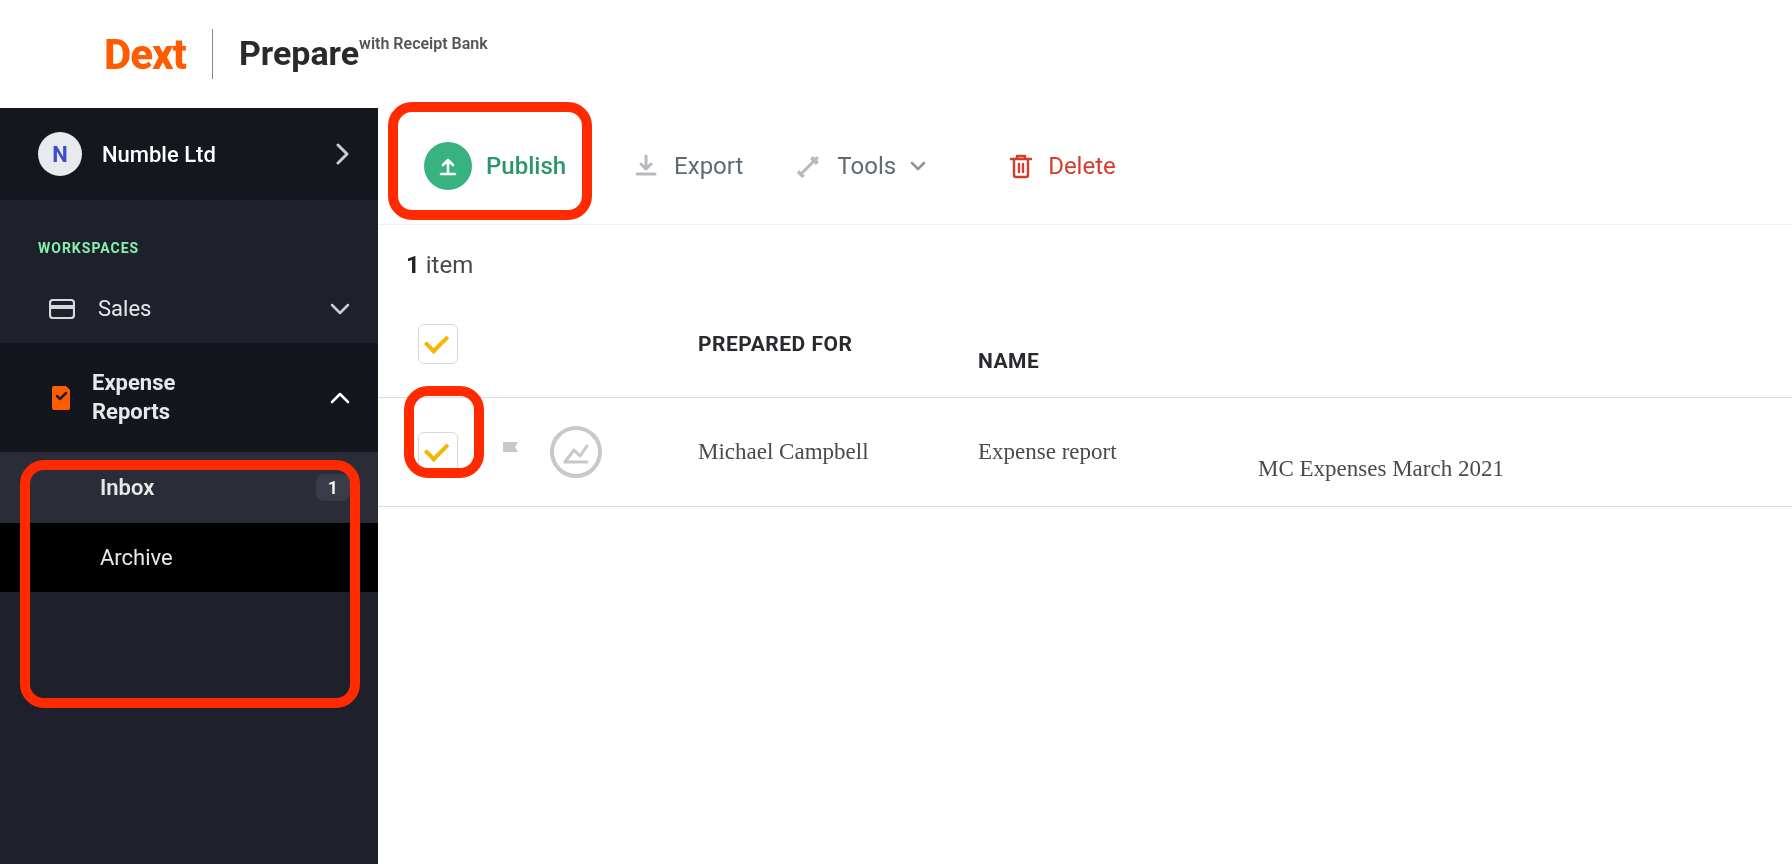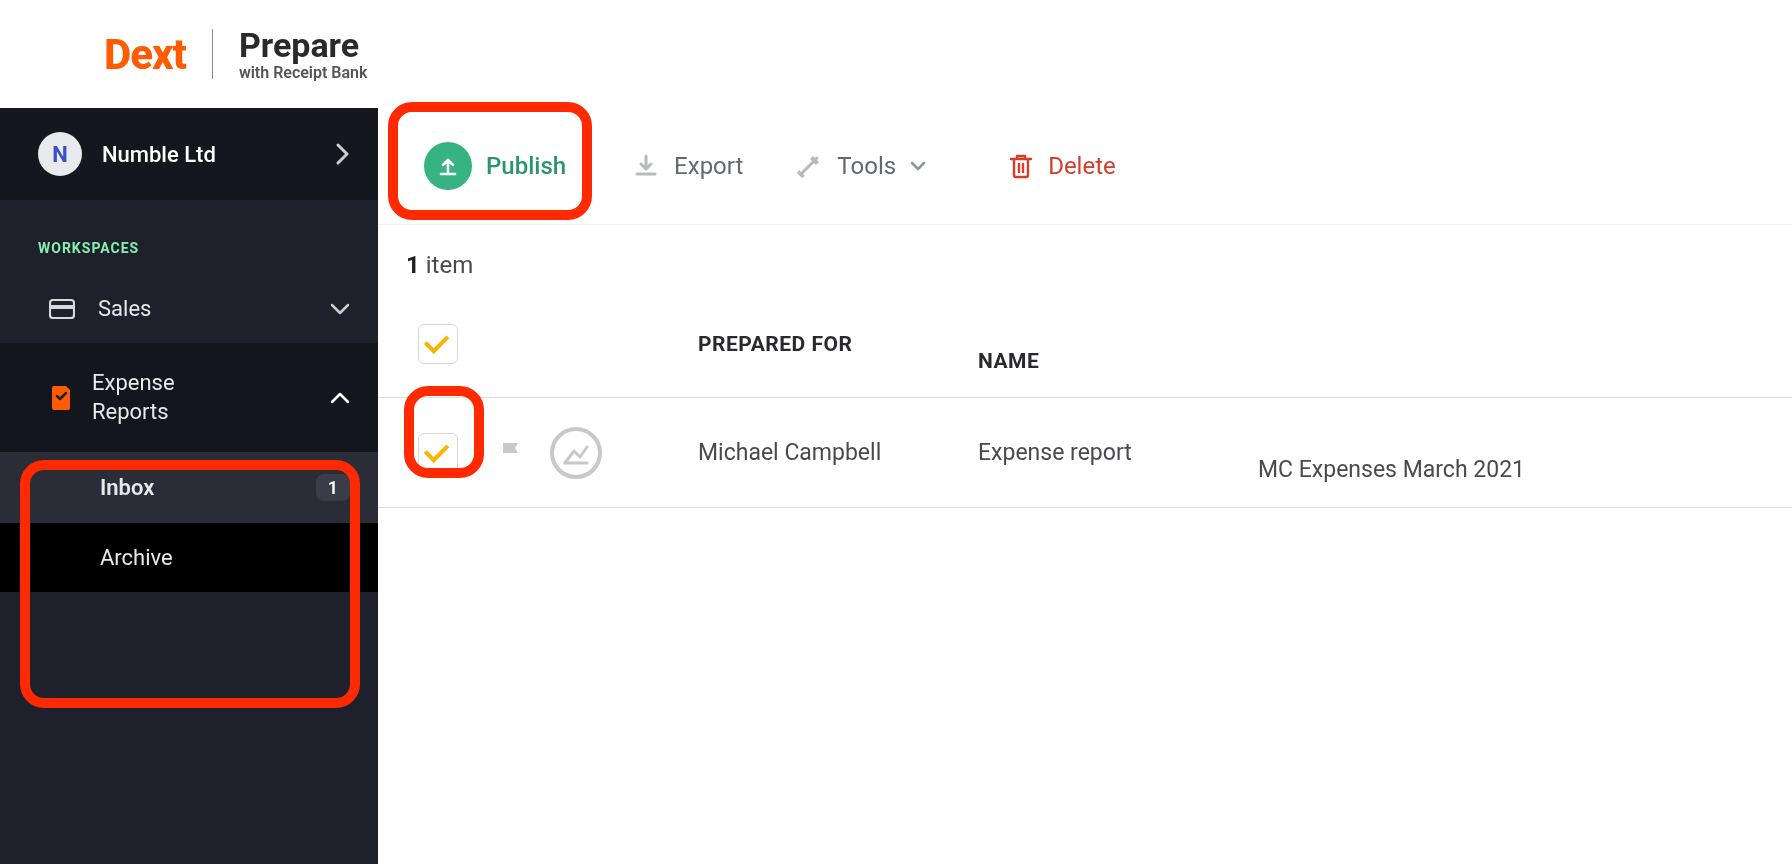--- a/index.html
+++ b/index.html
@@ -27,22 +27,23 @@
     color: #FF5B00;
     letter-spacing: -1px;
   }
   .logo-divider {
     width: 1px;
     height: 50px;
     background: #888;
   }
   .logo-prepare-wrap {
     display: flex;
-    flex-direction: column;
+    flex-direction: row;
     line-height: 1.1;
+    text-align: right;
   }
   .logo-prepare {
     font-size: 34px;
     font-weight: 700;
     color: #2a2a2a;
   }
   .logo-subtitle {
     font-size: 16px;
     font-weight: 600;
     color: #555;
@@ -201,20 +202,21 @@
     letter-spacing: 0.5px;
   }
   .table-row {
     display: flex;
     align-items: center;
     padding: 24px 0 24px 40px;
     border-top: 1px solid #dcdde0;
     border-bottom: 1px solid #dcdde0;
     font-size: 23px;
     color: #4a4a4e;
+    font-family: Liberation Serif, serif;
   }
   .col-check { width: 80px; display: flex; align-items: center;}
   .col-icons { width: 200px; display: flex; align-items: center; gap: 26px;}
   .col-prepared { width: 280px; }
   .col-type { width: 280px; }
   .col-name { flex: 1; margin-top: 34px; }
 
   .checkbox {
     width: 40px;
     height: 40px;
@@ -292,21 +294,21 @@
           </svg>
       </span>
       <span class="nav-label">Sales</span>
       <span class="nav-chevron">
         <svg width="20" height="12" viewBox="0 0 20 12">
             <path d="M2 2 L10 10 L18 2" stroke="#ccc" stroke-width="2.5" fill="none" stroke-linecap="round" stroke-linejoin="round"></path>
           </svg>
       </span>
     </div>
 
-    <div class="nav-item active" style="font-weight:400; padding-top:26px; padding-bottom:26px;gap:16px;">
+    <div class="nav-item active" style="font-weight:700; padding-top:26px; padding-bottom:26px;gap:16px;">
       <span class="nav-icon">
         <svg width="24" height="28" viewBox="0 0 24 28">
             <path d="M4 2 h12 l4 4 v18 a2 2 0 0 1 -2 2 h-14 a2 2 0 0 1 -2 -2 v-20 a2 2 0 0 1 2 -2 z" fill="#FF5B00"></path>
             <path d="M7 12 l3 3 l6 -6" stroke="#1e212b" stroke-width="2.5" fill="none" stroke-linecap="round" stroke-linejoin="round"></path>
           </svg>
       </span>
       <span class="nav-label-multi">
         <span>Expense</span><br>
         <span>Reports</span>
       </span>

